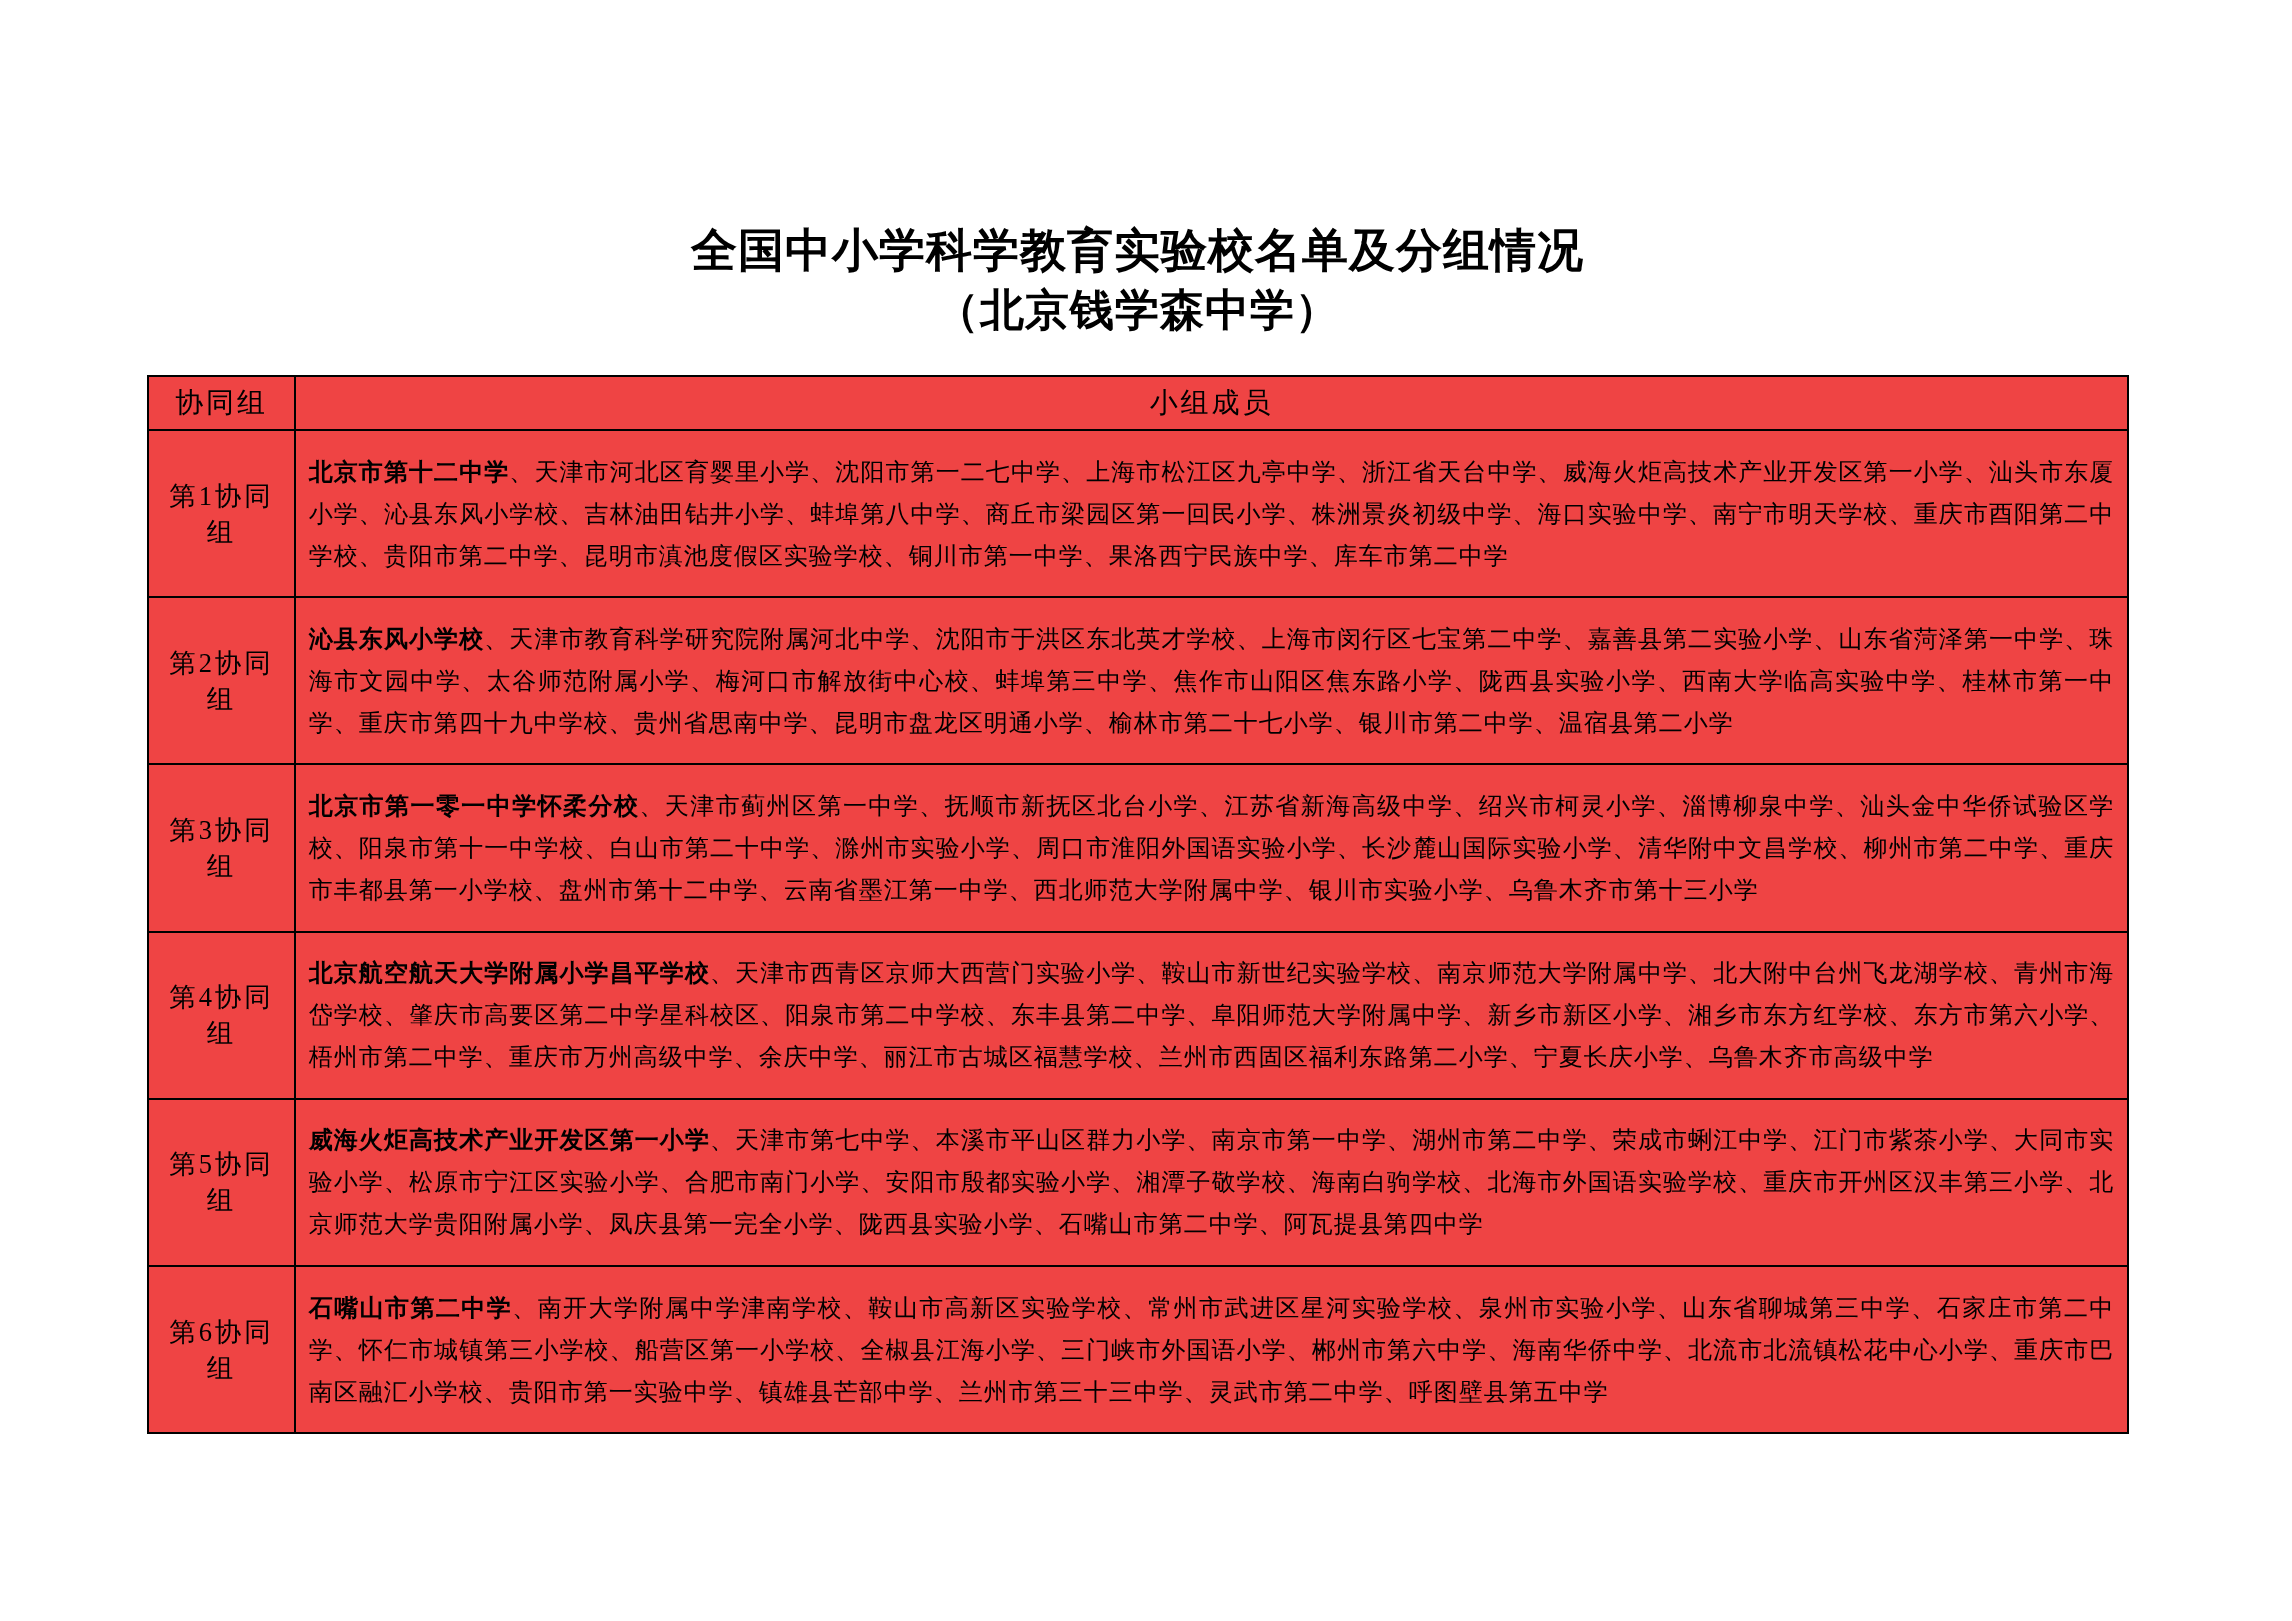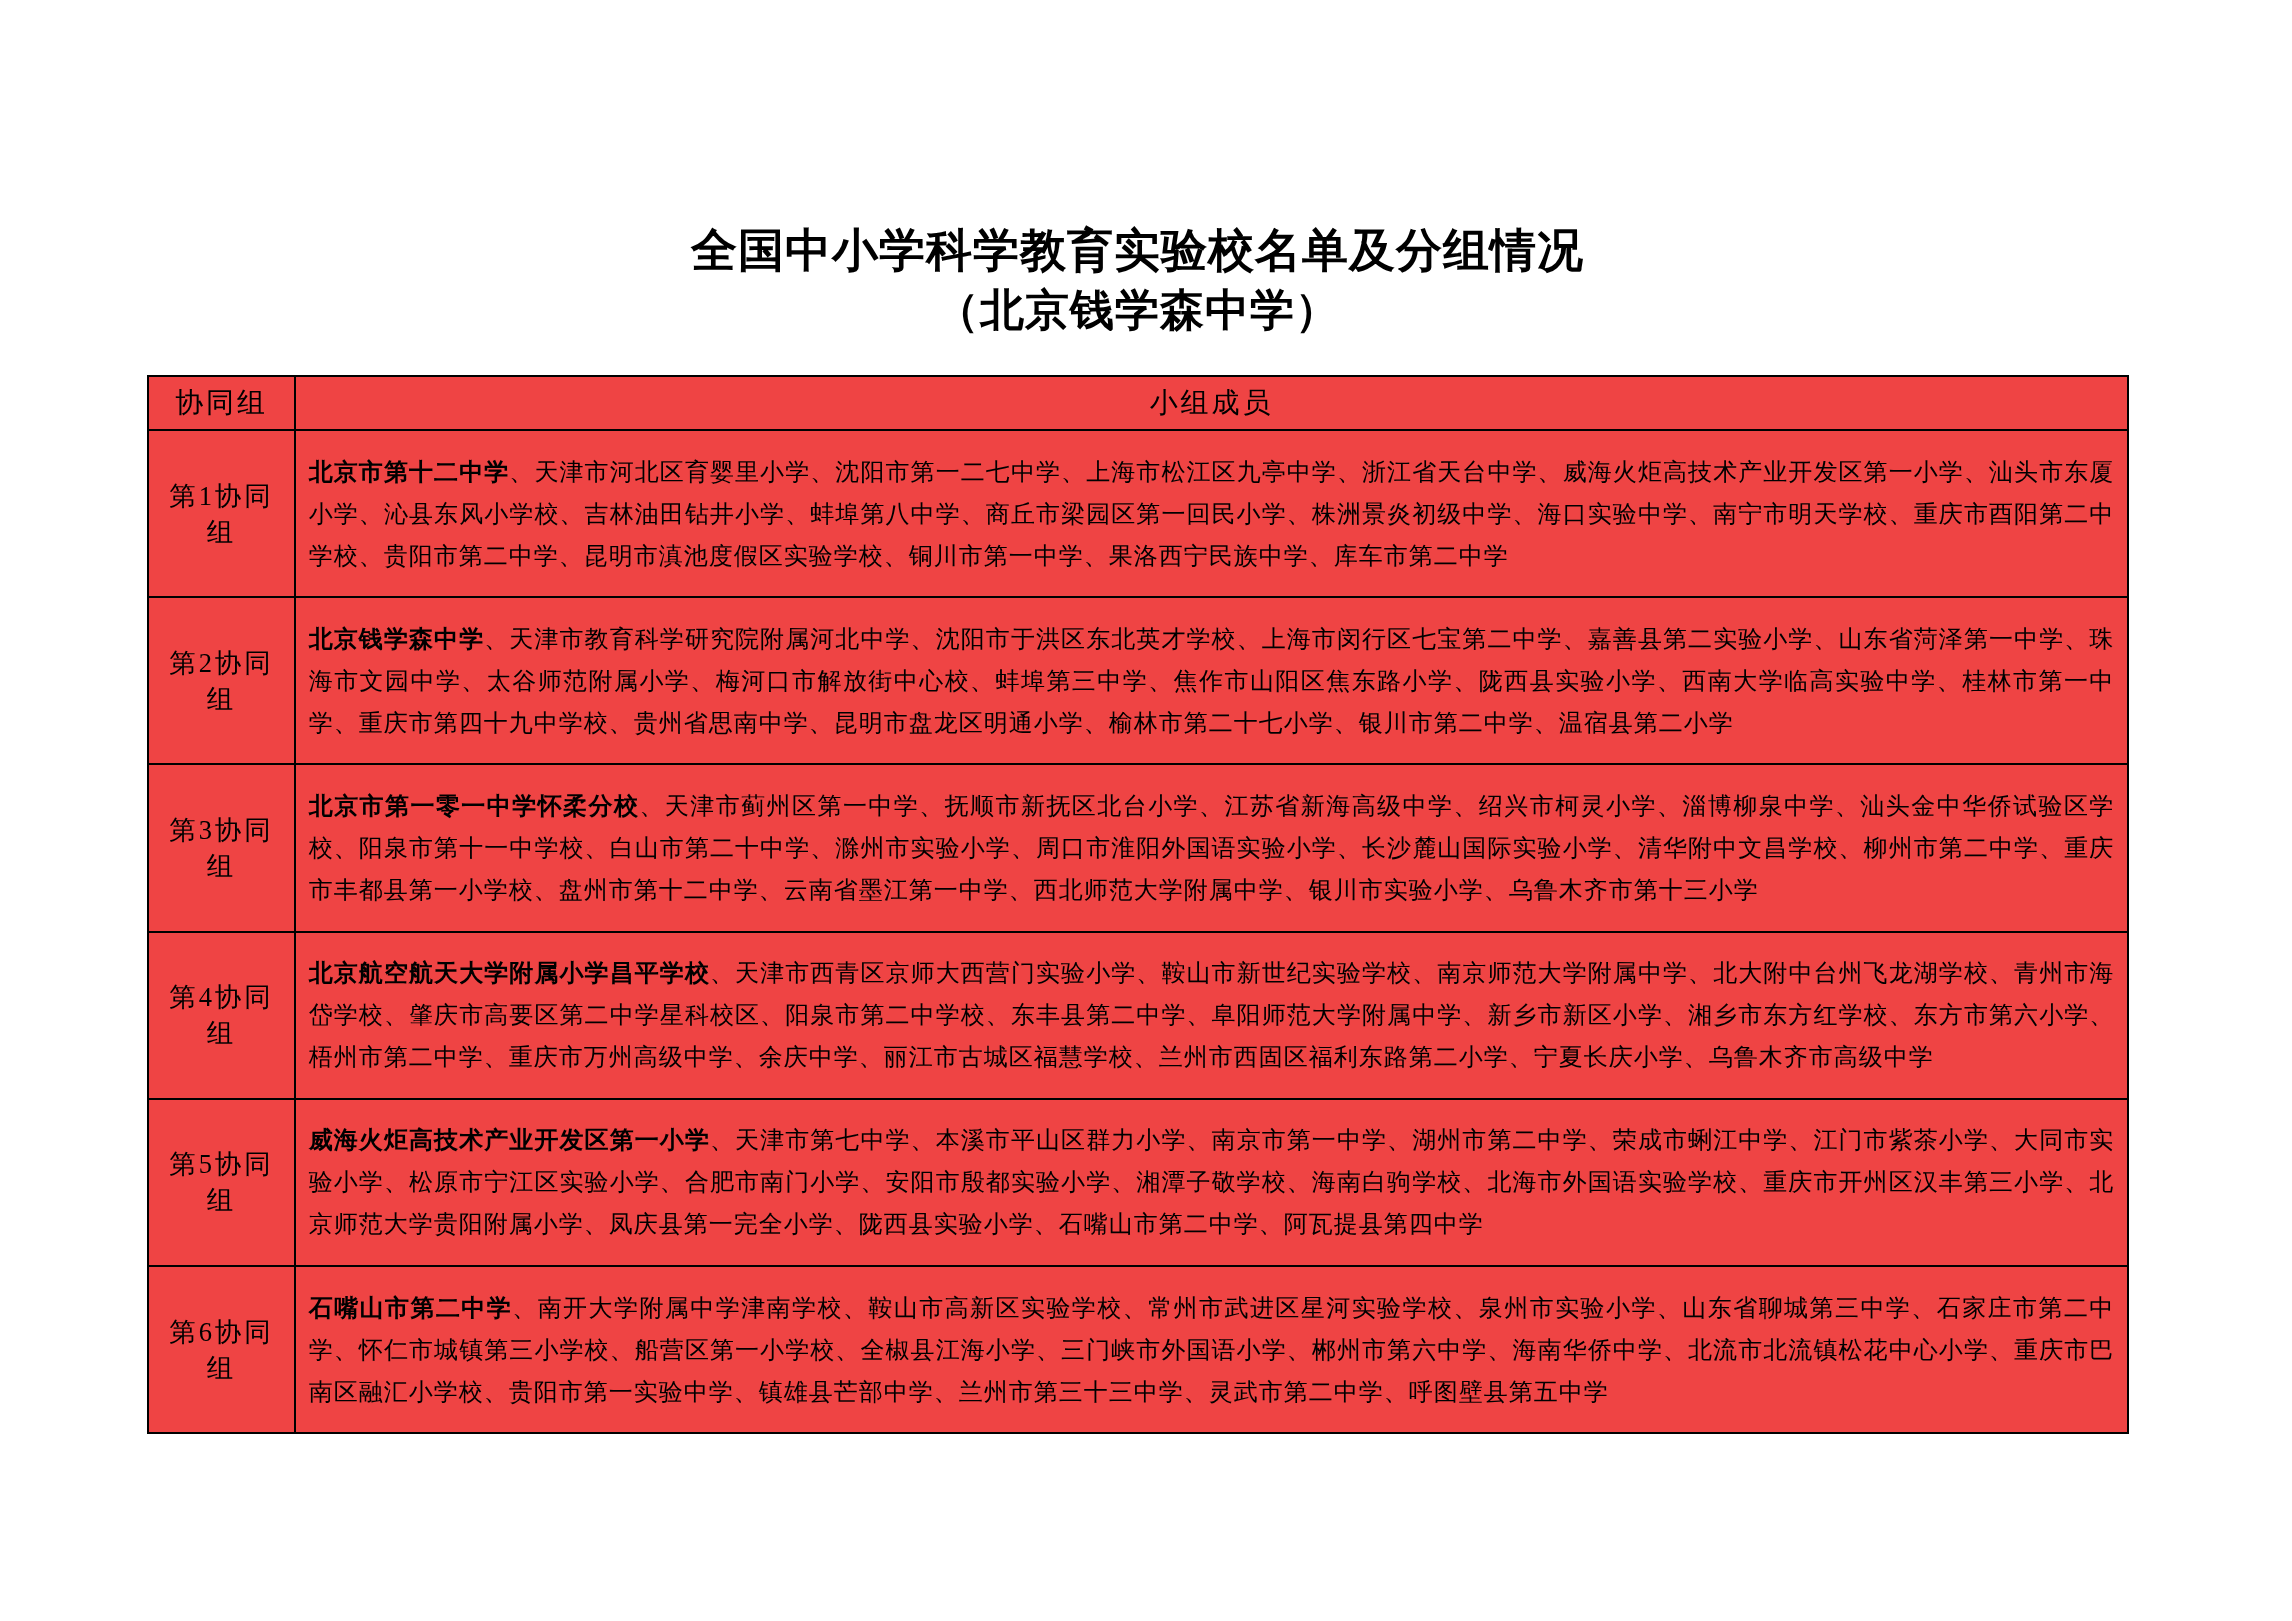--- a/index.html
+++ b/index.html
@@ -86,21 +86,21 @@
         <th>小组成员</th>
       </tr>
     </thead>
     <tbody>
       <tr>
         <td class="group-cell">第1协同组</td>
         <td class="members-cell"><span class="lead">北京市第十二中学</span><span>、天津市河北区育婴里小学、沈阳市第一二七中学、上海市松江区九亭中学、浙江省天台中学、威海火炬高技术产业开发区第一小学、汕头市东厦小学、沁县东风小学校、吉林油田钻井小学、蚌埠第八中学、商丘市梁园区第一回民小学、株洲景炎初级中学、海口实验中学、南宁市明天学校、重庆市酉阳第二中学校、贵阳市第二中学、昆明市滇池度假区实验学校、铜川市第一中学、果洛西宁民族中学、库车市第二中学</span></td>
       </tr>
       <tr>
         <td class="group-cell">第2协同组</td>
-        <td class="members-cell"><span class="lead">北京钱学森中学</span><span>、天津市教育科学研究院附属河北中学、沈阳市于洪区东北英才学校、上海市闵行区七宝第二中学、嘉善县第二实验小学、山东省菏泽第一中学、珠海市文园中学、太谷师范附属小学、梅河口市解放街中心校、蚌埠第三中学、焦作市山阳区焦东路小学、陇西县实验小学、西南大学临高实验中学、桂林市第一中学、重庆市第四十九中学校、贵州省思南中学、昆明市盘龙区明通小学、榆林市第二十七小学、银川市第二中学、温宿县第二小学</span></td>
+        <td class="members-cell"><span class="lead">沁县东风小学校</span><span>、天津市教育科学研究院附属河北中学、沈阳市于洪区东北英才学校、上海市闵行区七宝第二中学、嘉善县第二实验小学、山东省菏泽第一中学、珠海市文园中学、太谷师范附属小学、梅河口市解放街中心校、蚌埠第三中学、焦作市山阳区焦东路小学、陇西县实验小学、西南大学临高实验中学、桂林市第一中学、重庆市第四十九中学校、贵州省思南中学、昆明市盘龙区明通小学、榆林市第二十七小学、银川市第二中学、温宿县第二小学</span></td>
       </tr>
       <tr>
         <td class="group-cell">第3协同组</td>
         <td class="members-cell"><span class="lead">北京市第一零一中学怀柔分校</span><span>、天津市蓟州区第一中学、抚顺市新抚区北台小学、江苏省新海高级中学、绍兴市柯灵小学、淄博柳泉中学、汕头金中华侨试验区学校、阳泉市第十一中学校、白山市第二十中学、滁州市实验小学、周口市淮阳外国语实验小学、长沙麓山国际实验小学、清华附中文昌学校、柳州市第二中学、重庆市丰都县第一小学校、盘州市第十二中学、云南省墨江第一中学、西北师范大学附属中学、银川市实验小学、乌鲁木齐市第十三小学</span></td>
       </tr>
       <tr>
         <td class="group-cell">第4协同组</td>
         <td class="members-cell"><span class="lead">北京航空航天大学附属小学昌平学校</span><span>、天津市西青区京师大西营门实验小学、鞍山市新世纪实验学校、南京师范大学附属中学、北大附中台州飞龙湖学校、青州市海岱学校、肇庆市高要区第二中学星科校区、阳泉市第二中学校、东丰县第二中学、阜阳师范大学附属中学、新乡市新区小学、湘乡市东方红学校、东方市第六小学、梧州市第二中学、重庆市万州高级中学、余庆中学、丽江市古城区福慧学校、兰州市西固区福利东路第二小学、宁夏长庆小学、乌鲁木齐市高级中学</span></td>
       </tr>
       <tr>

